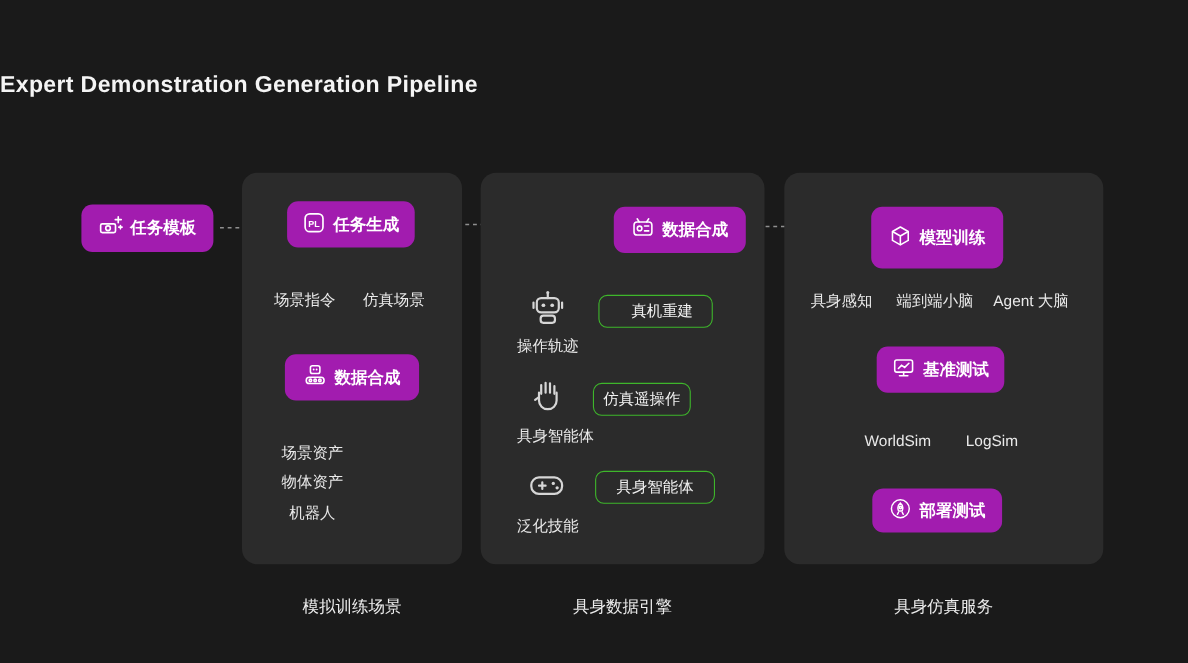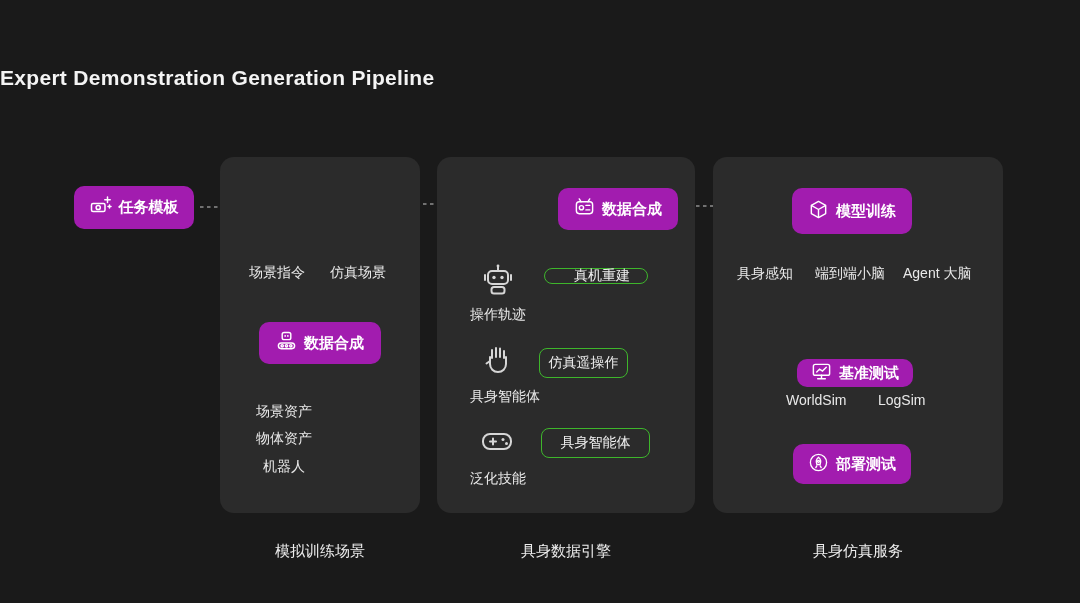--- a/index.html
+++ b/index.html
@@ -74,20 +74,29 @@
         <rect x="1.5" y="8.5" width="13.5" height="8" rx="1.5"></rect>
         <circle cx="8.2" cy="12.5" r="2.1"></circle>
         <path d="M17.5 2 V7.5 M14.8 4.7 H20.2 M19.5 10 v3 M18 11.5 h3"></path>
       </svg>
     </span>
     <span>任务模板</span>
   </div>
 
   <div class="panel" style="left:220px; top:157px; width:200px; height:356px;"></div>
 
+  <div class="gbtn" style="left:261px; top:183px; width:116px; height:42px;">
+    <span>
+      <svg width="21" height="21" viewBox="0 0 22 22" fill="none">
+        <rect x="2.5" y="2.5" width="17" height="17" rx="4.5" stroke="#fff" stroke-width="1.6"></rect>
+        <text x="11" y="14.8" text-anchor="middle" font-size="8.5" font-weight="bold" fill="#fff" stroke="none">PL</text>
+      </svg>
+    </span>
+    <span>任务生成</span>
+  </div>
 
   <div class="lbl" style="left:249px; top:264px;">场景指令</div>
   <div class="lbl" style="left:330px; top:264px;">仿真场景</div>
 
   <div class="gbtn" style="left:259px; top:322px; width:122px; height:42px;">
     <span>
       <svg width="21" height="21" viewBox="0 0 22 22" fill="none" stroke="#fff" stroke-width="1.5">
         <rect x="6.5" y="1.5" width="9" height="7.5" rx="2"></rect>
         <circle cx="9.6" cy="5.2" r="0.9" fill="#fff" stroke="none"></circle>
         <circle cx="12.4" cy="5.2" r="0.9" fill="#fff" stroke="none"></circle>
@@ -125,21 +134,21 @@
       <path d="M18 5 V9"></path>
         <circle cx="18" cy="4" r="1.4" fill="#d6d6d6" stroke="none"></circle>
       <rect x="8" y="9" width="20" height="13" rx="4"></rect>
       <circle cx="14" cy="15.5" r="1.7" fill="#d6d6d6" stroke="none"></circle>
       <circle cx="22" cy="15.5" r="1.7" fill="#d6d6d6" stroke="none"></circle>
       <path d="M5 13 v5 M31 13 v5"></path>
       <rect x="11.5" y="25" width="13" height="6.5" rx="2.5"></rect>
     </svg>
   </div>
   <div class="lbl" style="left:470px; top:306px;">操作轨迹</div>
-  <div class="obox" style="left:544px; top:268px; width:104px; height:16px;padding-left:12px;">真机重建</div>
+  <div class="obox" style="left:544px; top:268px; width:104px; height:30px;padding-left:12px;">真机重建</div>
 
   <div class="icon" style="left:482px; top:344px;">
     <svg width="32" height="32" viewBox="0 0 32 32" fill="none" stroke="#d6d6d6" stroke-width="2" stroke-linecap="round">
       <path d="M10 14 V6 M14 13 V4 M18 13 V4.5 M22 14 V7"></path>
       <path d="M8 13 v7 c0 4.5 3.5 8 8 8 s8 -3.5 8 -8 v-7"></path>
       <path d="M8 17 l-3.5 2.5"></path>
     </svg>
   </div>
   <div class="lbl" style="left:470px; top:388px;">具身智能体</div>
   <div class="obox" style="left:539px; top:348px; width:89px; height:30px;">仿真遥操作</div>
@@ -152,35 +161,35 @@
       <circle cx="26.5" cy="19.5" r="1.5" fill="#d6d6d6" stroke="none"></circle>
     </svg>
   </div>
   <div class="lbl" style="left:470px; top:470px;">泛化技能</div>
   <div class="obox" style="left:541px; top:428px; width:109px; height:30px;">具身智能体</div>
 
   <div class="caption" style="left:437px; top:542px; width:258px;">具身数据引擎</div>
 
   <div class="panel" style="left:713px; top:157px; width:290px; height:356px;"></div>
 
-  <div class="gbtn" style="left:792px; top:188px; width:120px; height:46px;">
+  <div class="gbtn" style="left:792px; top:188px; width:120px; height:56px;">
     <span>
       <svg width="21" height="21" viewBox="0 0 22 22" fill="none" stroke="#fff" stroke-width="1.5" stroke-linejoin="round">
         <path d="M11 2.5 L18.5 6.75 V15.25 L11 19.5 L3.5 15.25 V6.75 Z"></path>
         <path d="M3.5 6.75 L11 11 L18.5 6.75 M11 11 V19.5"></path>
       </svg>
     </span>
     <span>模型训练</span>
   </div>
 
   <div class="lbl" style="left:737px; top:265px;">具身感知</div>
   <div class="lbl" style="left:815px; top:265px;">端到端小脑</div>
   <div class="lbl" style="left:903px; top:265px;">Agent 大脑</div>
 
-  <div class="gbtn" style="left:797px; top:315px; width:116px; height:28px;margin-top:44px;">
+  <div class="gbtn" style="left:797px; top:315px; width:116px; height:42px;">
     <span>
       <svg width="21" height="21" viewBox="0 0 22 22" fill="none" stroke="#fff" stroke-width="1.5" stroke-linecap="round">
         <rect x="2.5" y="3.5" width="17" height="11.5" rx="2"></rect>
         <path d="M11 15 V18.5 M7 18.5 H15"></path>
         <path d="M6 11.5 L9 8.5 L12 10.5 L16 6.5"></path>
       </svg>
     </span>
     <span>基准测试</span>
   </div>
 

